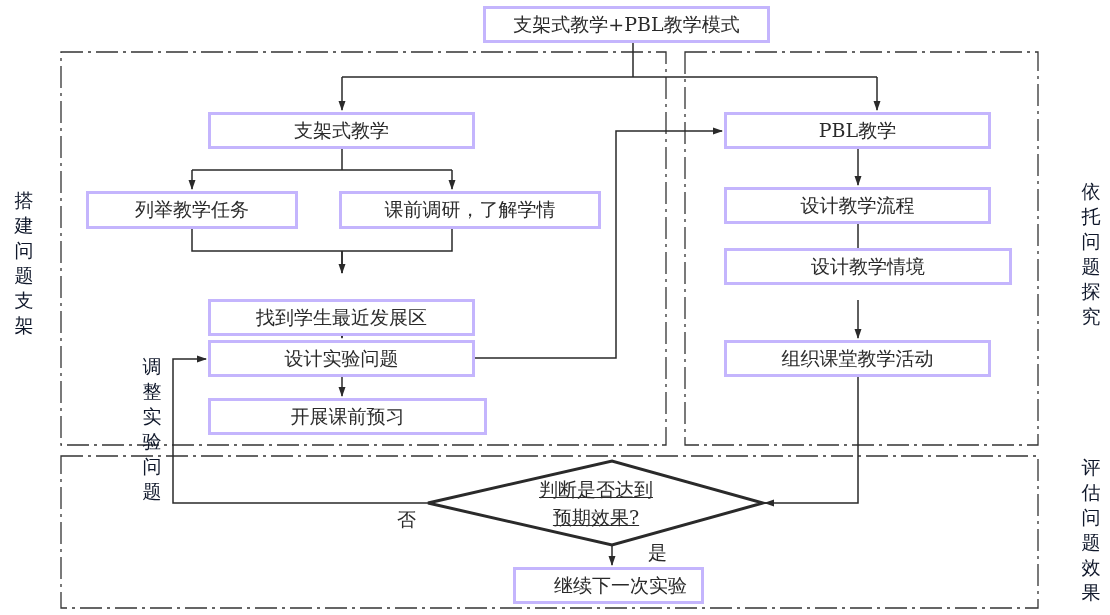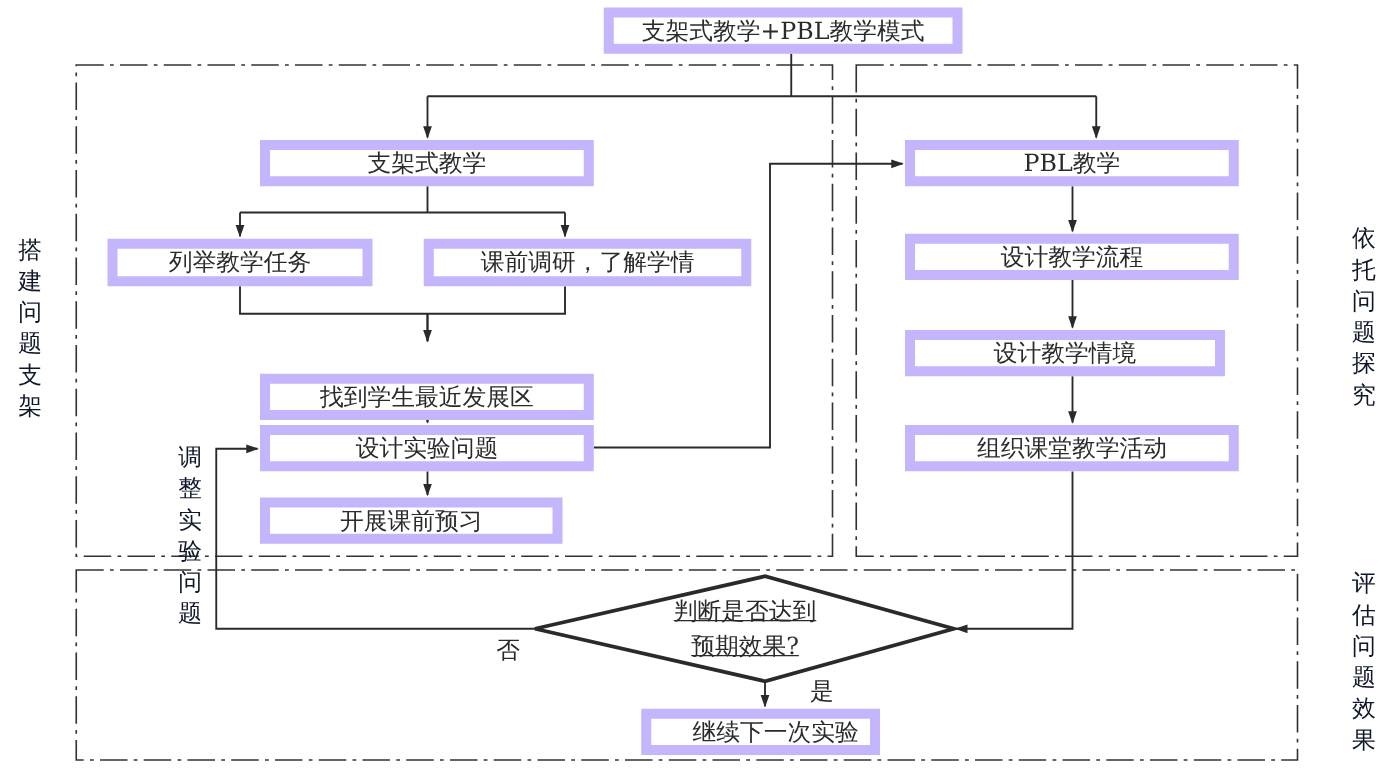--- a/index.html
+++ b/index.html
@@ -1,19 +1,19 @@
 <!DOCTYPE html>
 <html><head>
 <meta charset="utf-8">
 <style>
   html, body { margin: 0; padding: 0; background: #ffffff; }
   body { width: 1110px; height: 615px; position: relative; overflow: hidden;
          font-family: "DejaVu Serif", "Liberation Serif", serif; color: #2a2a2a; }
   svg.wires { position: absolute; left: 0; top: 0; width: 1110px; height: 615px; }
-  .box { position: absolute; box-sizing: border-box; border: 8px solid #c4b5fd; background: #fff;
+  .box { position: absolute; box-sizing: border-box; border: 3px solid #c4b5fd; background: #fff;
          display: flex; align-items: center; justify-content: center; font-size: 19px; white-space: nowrap; }
   .region-label { position: absolute; width: 24px; font-size: 19px; line-height: 25px; text-align: center; color: #0f172a; }
   .edge-label { position: absolute; font-size: 19px; color: #2a2a2a; }
   .diamond-text { position: absolute; left: 478px; width: 236px; text-align: center; font-size: 19px; line-height: 28px; top: 475px; text-decoration: underline; }
 </style>
 </head>
 <body>
 
 <svg class="wires" viewBox="0 0 1110 615">
   <defs>
@@ -60,25 +60,25 @@
 <div class="region-label" style="left:12px; top:188px; width:24px;">搭建问题支架</div>
 <div class="region-label" style="left:1079px; top:179px; width:24px;">依托问题探究</div>
 <div class="region-label" style="left:1079px; top:455px; width:24px;">评估问题效果</div>
 <div class="region-label" style="left:140px; top:354px; width:24px;">调整实验问题</div>
 
 <div class="box" style="left:208px; top:112px; width:267px; height:37px;">支架式教学</div>
 <div class="box" style="left:86px; top:191px; width:212px; height:38px;">列举教学任务</div>
 <div class="box" style="left:339px; top:191px; width:262px; height:38px;">课前调研，了解学情</div>
 <div class="box" style="left:208px; top:275px; width:267px; height:37px;margin-top:24px;">找到学生最近发展区</div>
 <div class="box" style="left:208px; top:340px; width:267px; height:37px;">设计实验问题</div>
-<div class="box" style="left:208px; top:398px; width:242px; height:37px;">开展课前预习</div>
+<div class="box" style="left:208px; top:398px; width:279px; height:37px;">开展课前预习</div>
 
 <div class="box" style="left:724px; top:112px; width:267px; height:37px;">PBL教学</div>
 <div class="box" style="left:724px; top:187px; width:267px; height:37px;">设计教学流程</div>
-<div class="box" style="left:724px; top:264px; width:256px; height:37px;">设计教学情境</div>
+<div class="box" style="left:724px; top:248px; width:288px; height:37px;">设计教学情境</div>
 <div class="box" style="left:724px; top:340px; width:267px; height:37px;">组织课堂教学活动</div>
 
 <div class="diamond-text">
   <div>判断是否达到</div>
   <div>预期效果?</div>
 </div>
 <div class="edge-label" style="left:397px; top:507px;">否</div>
 <div class="edge-label" style="left:648px; top:540px;">是</div>
 <div class="box" style="left:513px; top:567px; width:191px; height:37px;padding-left:24px;">继续下一次实验</div>
 

